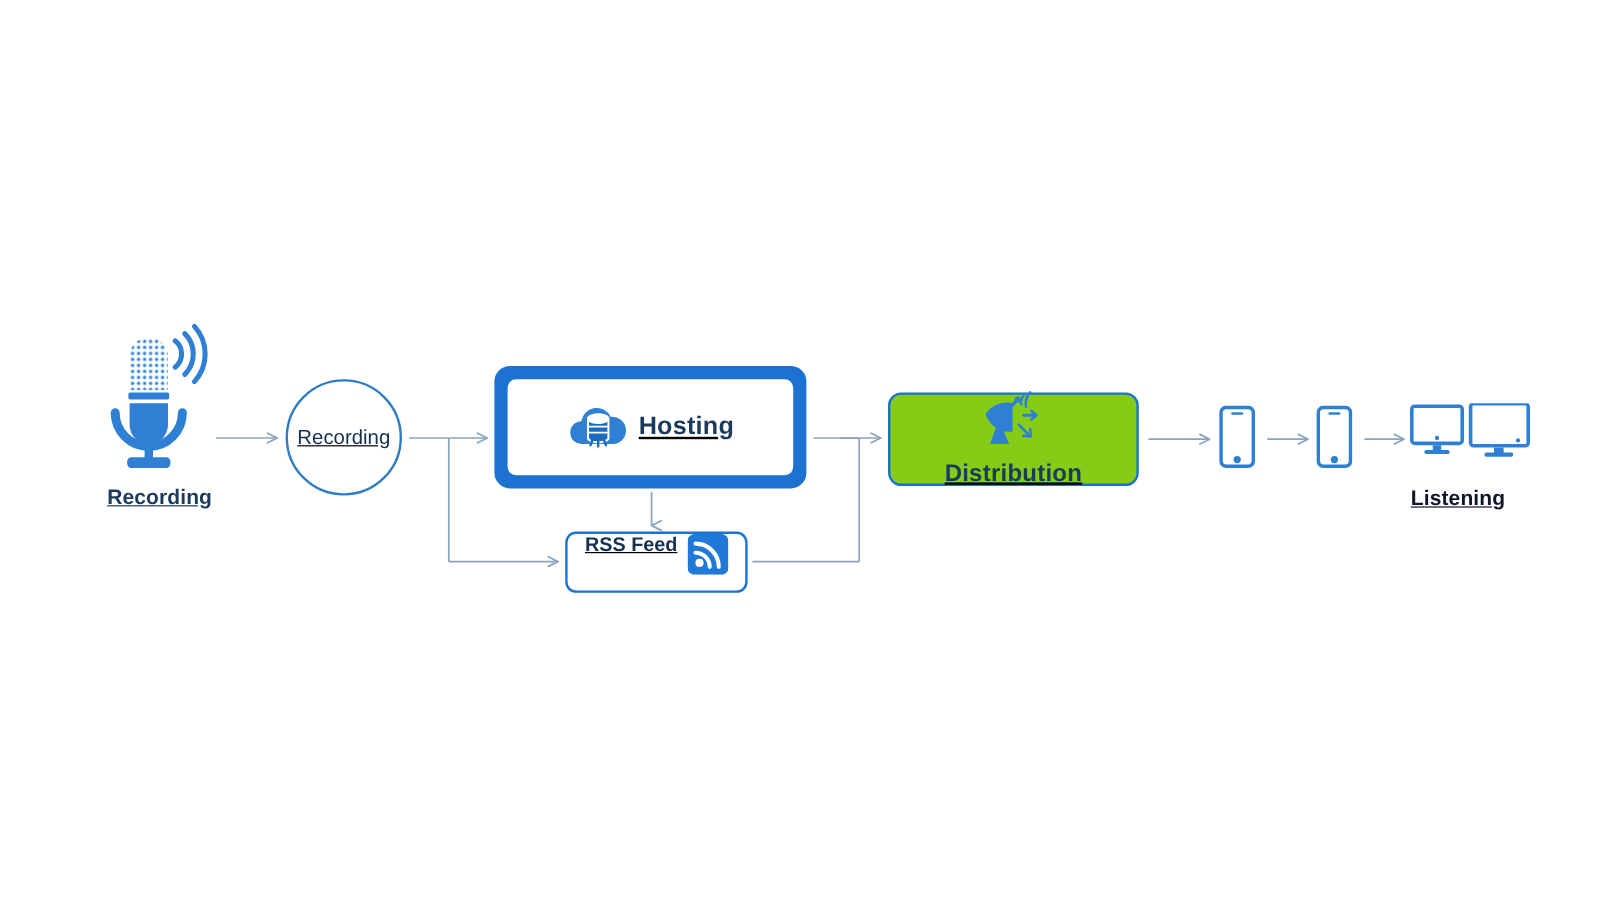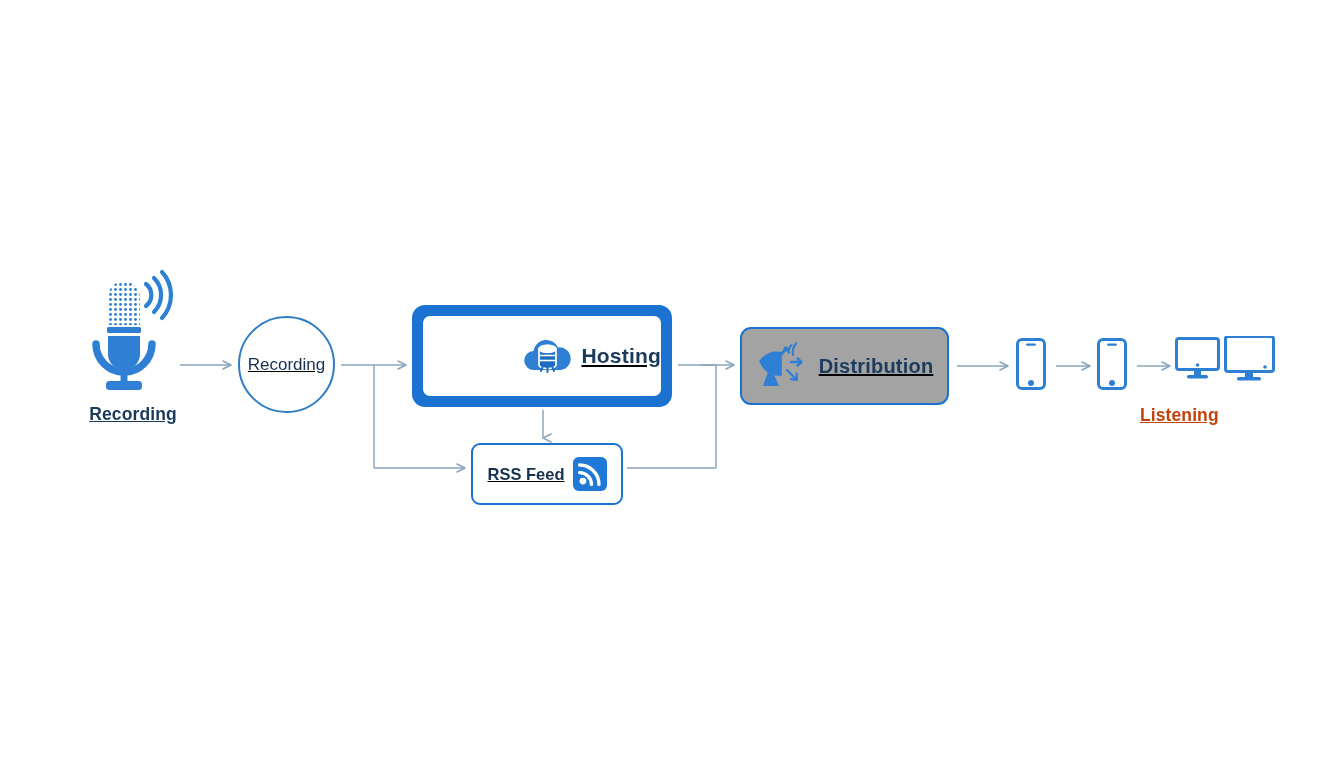--- a/index.html
+++ b/index.html
@@ -40,62 +40,63 @@
 
   
   #hosting-box{
     left:412px;top:305px;width:260px;height:102px;
     background:#1b72d0;border-radius:13px;
     padding:11px;
   }
   #hosting-inner{
     width:100%;height:100%;
     background:#ffffff;border-radius:7px;
-    display:flex;align-items:center;justify-content:flex-end;
+    display:flex;align-items:center;justify-content:center;
     gap:8px;
   }
   #hosting-inner .label{
     color:#1b3a5c;font-size:21px;font-weight:bold;
     letter-spacing:.2px;
   }
 
   
   #distribution-box{
     left:740px;top:327px;width:209px;height:78px;
-    background:#a3a3a3;
+    background:#84cc16;
     border:2.8px solid #1b72d0;border-radius:11px;
     display:flex;align-items:center;justify-content:center;
     gap:9px;
+    flex-direction:column;
   }
   #distribution-box .label{
     color:#1b3a5c;font-size:20px;font-weight:bold;
     letter-spacing:.2px;
   }
 
   
   #rss-box{
-    left:471px;top:443px;width:152px;height:62px;
+    left:471px;top:443px;width:152px;height:51px;
     background:#ffffff;
     border:2.4px solid #1b72d0;border-radius:9px;
-    display:flex;align-items:center;justify-content:center;
+    display:flex;align-items:flex-start;justify-content:center;
     gap:8px;
   }
   #rss-box .label{
     color:#16314f;font-size:16.5px;font-weight:600;
     white-space:nowrap;
   }
 
   
   #phone-1{left:1016px;top:338px;width:30px;height:52px;}
   #phone-2{left:1097px;top:338px;width:30px;height:52px;}
   #monitors{left:1175px;top:336px;width:100px;height:56px;}
   #listening-caption{
     left:1140px;top:405px;width:150px;
-    text-align:left;
-    color:#c2410c;font-size:17.5px;font-weight:bold;
+    text-align:center;
+    color:#0f172a;font-size:17.5px;font-weight:bold;
     letter-spacing:.1px;
   }
 
   .icon-svg{display:block;}
 </style>
 </head>
 <body>
 
 <div id="canvas">
 

